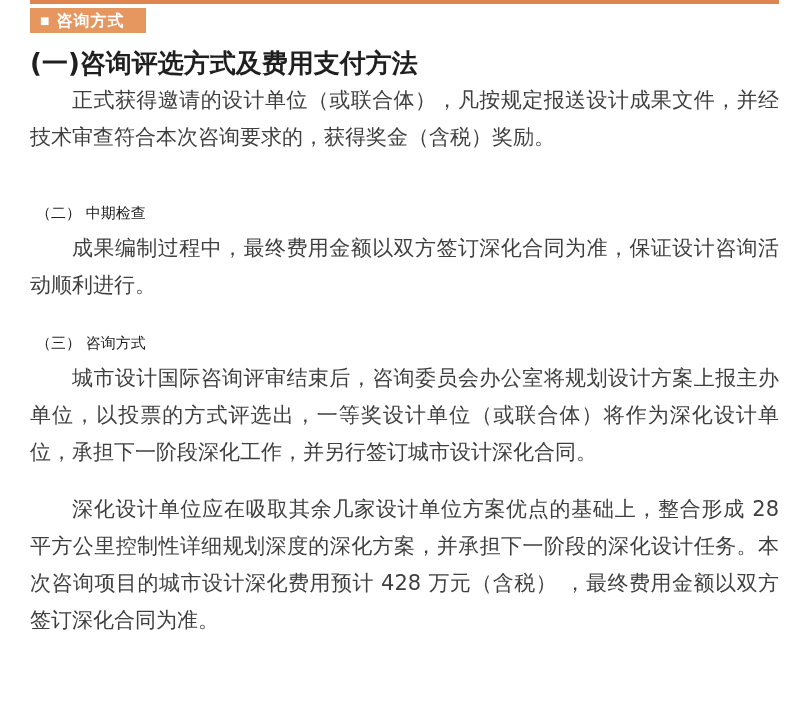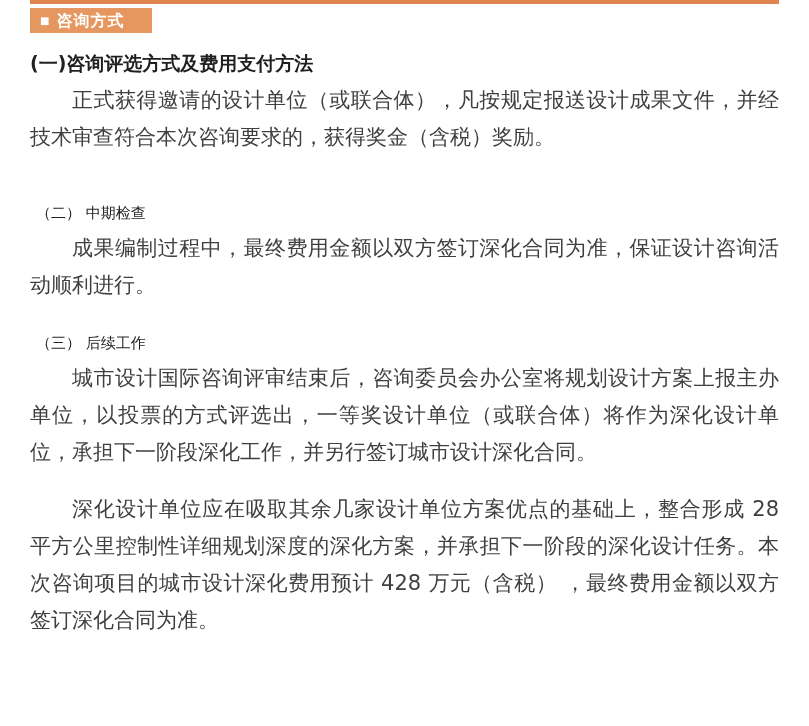--- a/index.html
+++ b/index.html
@@ -21,30 +21,30 @@
     background: var(--rule-orange, #e0854f);
   }
   .badge {
     display: inline-block;
     margin-top: 4px;
     background: var(--accent-orange, #e6975f);
     color: #ffffff;
     font-weight: bold;
     font-size: 16px;
     line-height: 17px;
-    padding: 4px 28px 4px 10px;
+    padding: 4px 22px 4px 10px;
     letter-spacing: 1px;
   }
   .badge .bullet {
     font-size: 10px;
     vertical-align: 2px;
     margin-right: 6px;
   }
   h1 {
-    font-size: 19px;
+    font-size: 26px;
     line-height: 25px;
     font-weight: bold;
     color: var(--heading-text, #1f1f1f);
     margin: 18px 0 6px 0;
   }
   h2 {
     font-size: 15px;
     line-height: 22px;
     font-weight: normal;
     color: var(--heading-text, #1f1f1f);
@@ -76,19 +76,19 @@
 
   <h1>(一)咨询评选方式及费用支付方法</h1>
 
   <p>正式获得邀请的设计单位（或联合体），凡按规定报送设计成果文件，并经技术审查符合本次咨询要求的，获得奖金（含税）奖励。</p>
 
 
   <h2 class="h2-mid">（二） 中期检查</h2>
 
   <p>成果编制过程中，最终费用金额以双方签订深化合同为准，保证设计咨询活动顺利进行。</p>
 
-  <h2 class="h2-late">（三） 后续工作</h2>
+  <h2 class="h2-late">（三） 咨询方式</h2>
 
   <p>城市设计国际咨询评审结束后，咨询委员会办公室将规划设计方案上报主办单位，以投票的方式评选出，一等奖设计单位（或联合体）将作为深化设计单位，承担下一阶段深化工作，并另行签订城市设计深化合同。</p>
 
   <p>深化设计单位应在吸取其余几家设计单位方案优点的基础上，整合形成 28 平方公里控制性详细规划深度的深化方案，并承担下一阶段的深化设计任务。本次咨询项目的城市设计深化费用预计 428 万元（含税） ，最终费用金额以双方签订深化合同为准。</p>
 
 </div>
 
 </body></html>

